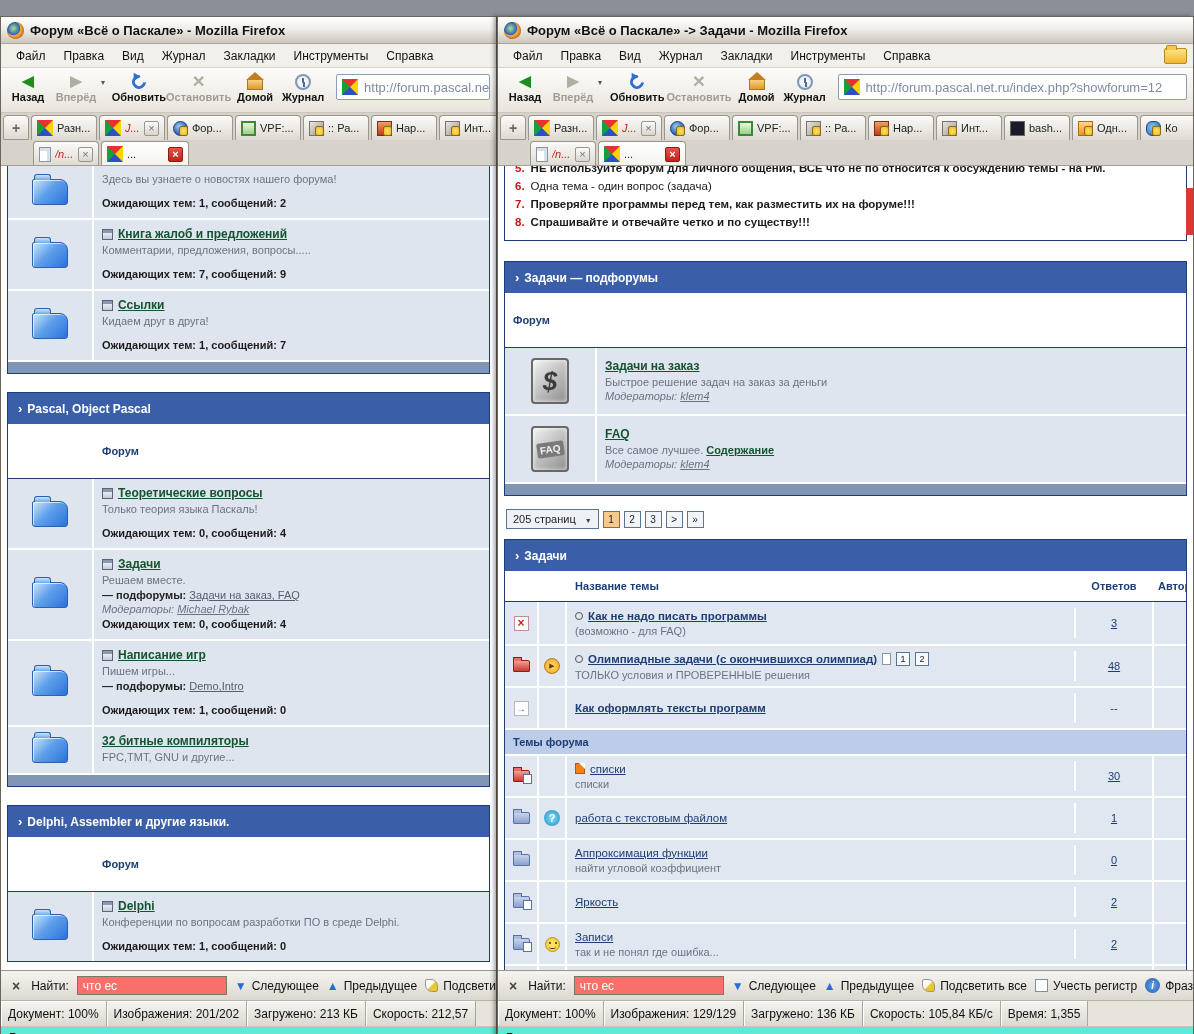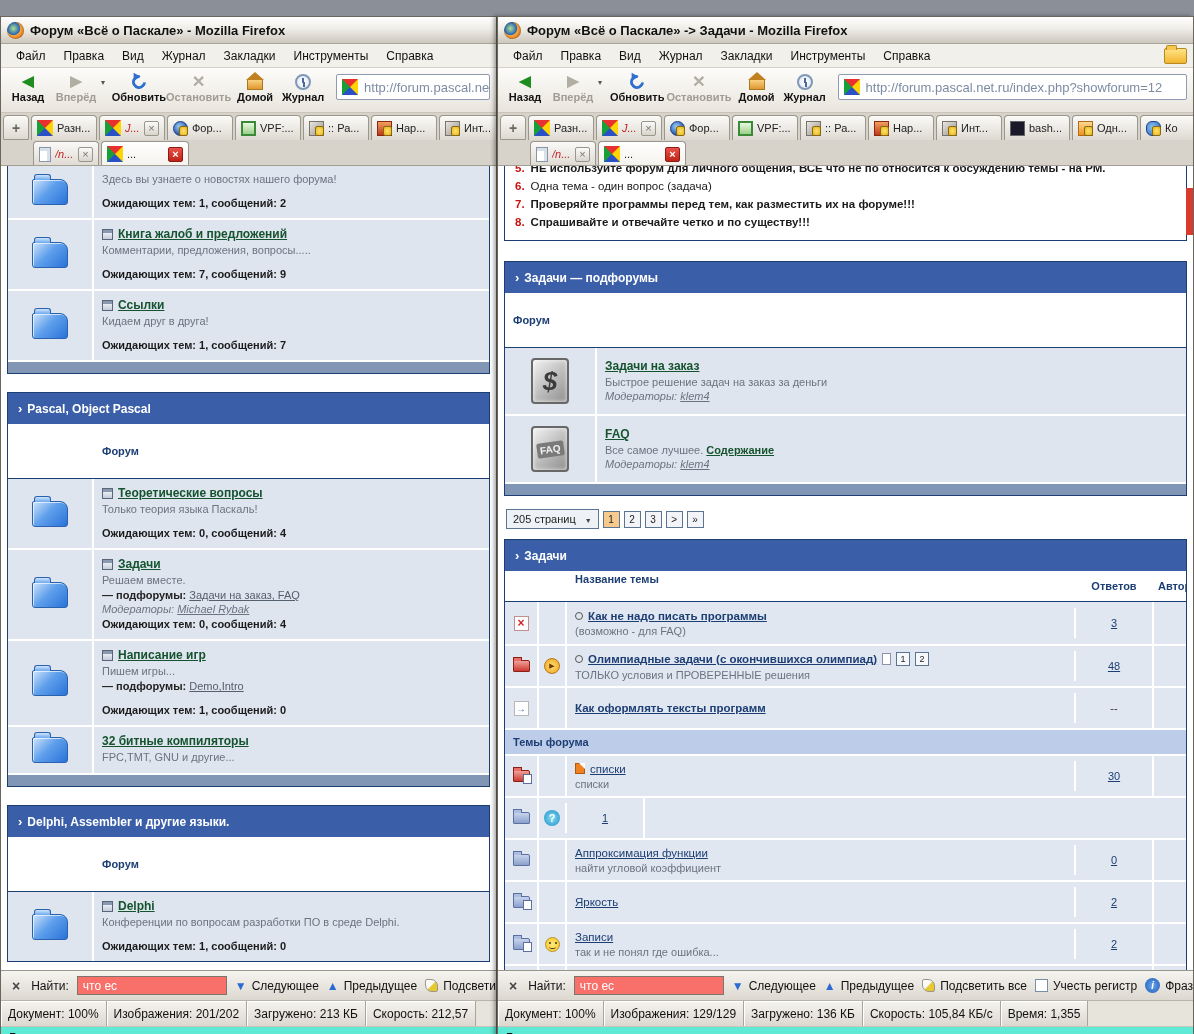--- a/index.html
+++ b/index.html
@@ -156,21 +156,21 @@
            background:#eef1f5; padding:3px 6px; font-size:11px; color:#222; }
   .i-ddsm::after { content:"▼"; font-size:7px; color:#444; }
   .pg-box { min-width:17px; height:17px; padding:0 3px; border:1px solid #5a7494; background:#f2f4f8;
             display:flex; align-items:center; justify-content:center; font-size:10px; color:#222; cursor:pointer; }
   .pg-box.cur { background:#f8c98c; }
 
   
   .theadrow { display:flex; background:#fff; color:#1c3e73; font-weight:bold; font-size:11px; }
   .tc-i1 { flex:0 0 32px; display:flex; align-items:center; justify-content:center; }
   .tc-i2 { flex:0 0 28px; display:flex; align-items:center; justify-content:center; border-left:2px solid #fff; }
-  .tc-title { flex:1 1 auto; min-width:0; padding:2px 8px; border-left:2px solid #fff; }
+  .tc-title { flex:1 1 auto; min-width:0; padding:9px 8px; border-left:2px solid #fff; }
   .tc-replies { flex:0 0 78px; padding:9px 0; text-align:center; border-left:2px solid #fff; }
   .tc-extra { flex:0 0 34px; padding:9px 4px; border-left:2px solid #fff; overflow:hidden; white-space:nowrap; }
   .theadrow > div { border-left-color:#fff; }
   .theadrow { border-bottom:1px solid #1c3e73; }
   .trow { display:flex; background:#e1e7f1; border-top:2px solid #fff; min-height:42px; align-items:stretch; }
   .trow.first { border-top:none; }
   .trow .tc-title { display:flex; flex-direction:column; justify-content:center; padding:5px 8px; }
   .t-titleline { display:flex; align-items:center; gap:5px; flex-wrap:nowrap; overflow:hidden; }
   .topic-link { color:#1c3e73; text-decoration:underline; cursor:pointer; font-size:11.5px; }
   .topic-link.bold { font-weight:bold; }
@@ -771,20 +771,25 @@
         <div class="tc-extra"></div>
       </div>
 
       <div class="trow">
         <div class="tc-i1">
             <span class="tfolder"></span>
           </div>
         <div class="tc-i2">
             <span class="qmark"></span>
           </div>
+        <div class="tc-title">
+          <div class="t-titleline">
+              <span class="topic-link">работа с текстовым файлом</span>
+            </div>
+        </div>
         <div class="tc-replies" style="align-self:center;"><span class="treply-link">1</span></div>
         <div class="tc-extra"></div>
       </div>
 
       <div class="trow">
         <div class="tc-i1">
             <span class="tfolder"></span>
           </div>
         <div class="tc-i2"></div>
         <div class="tc-title">

